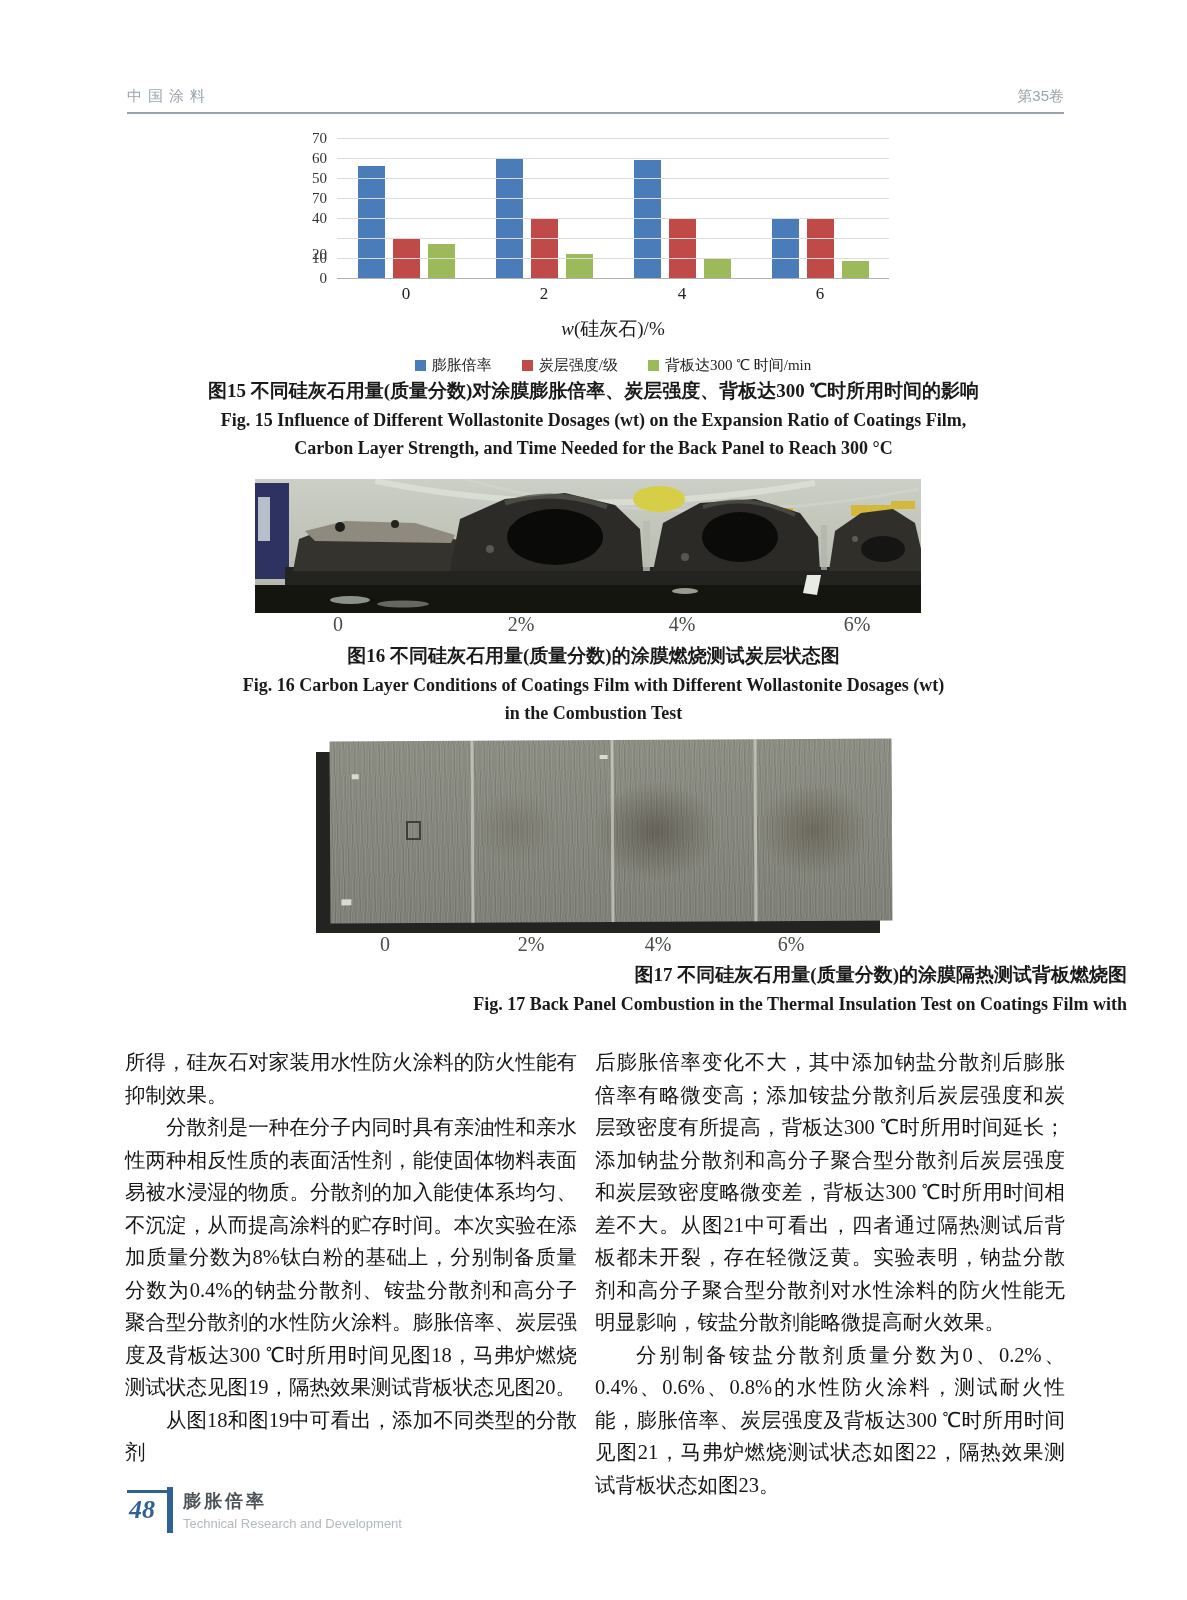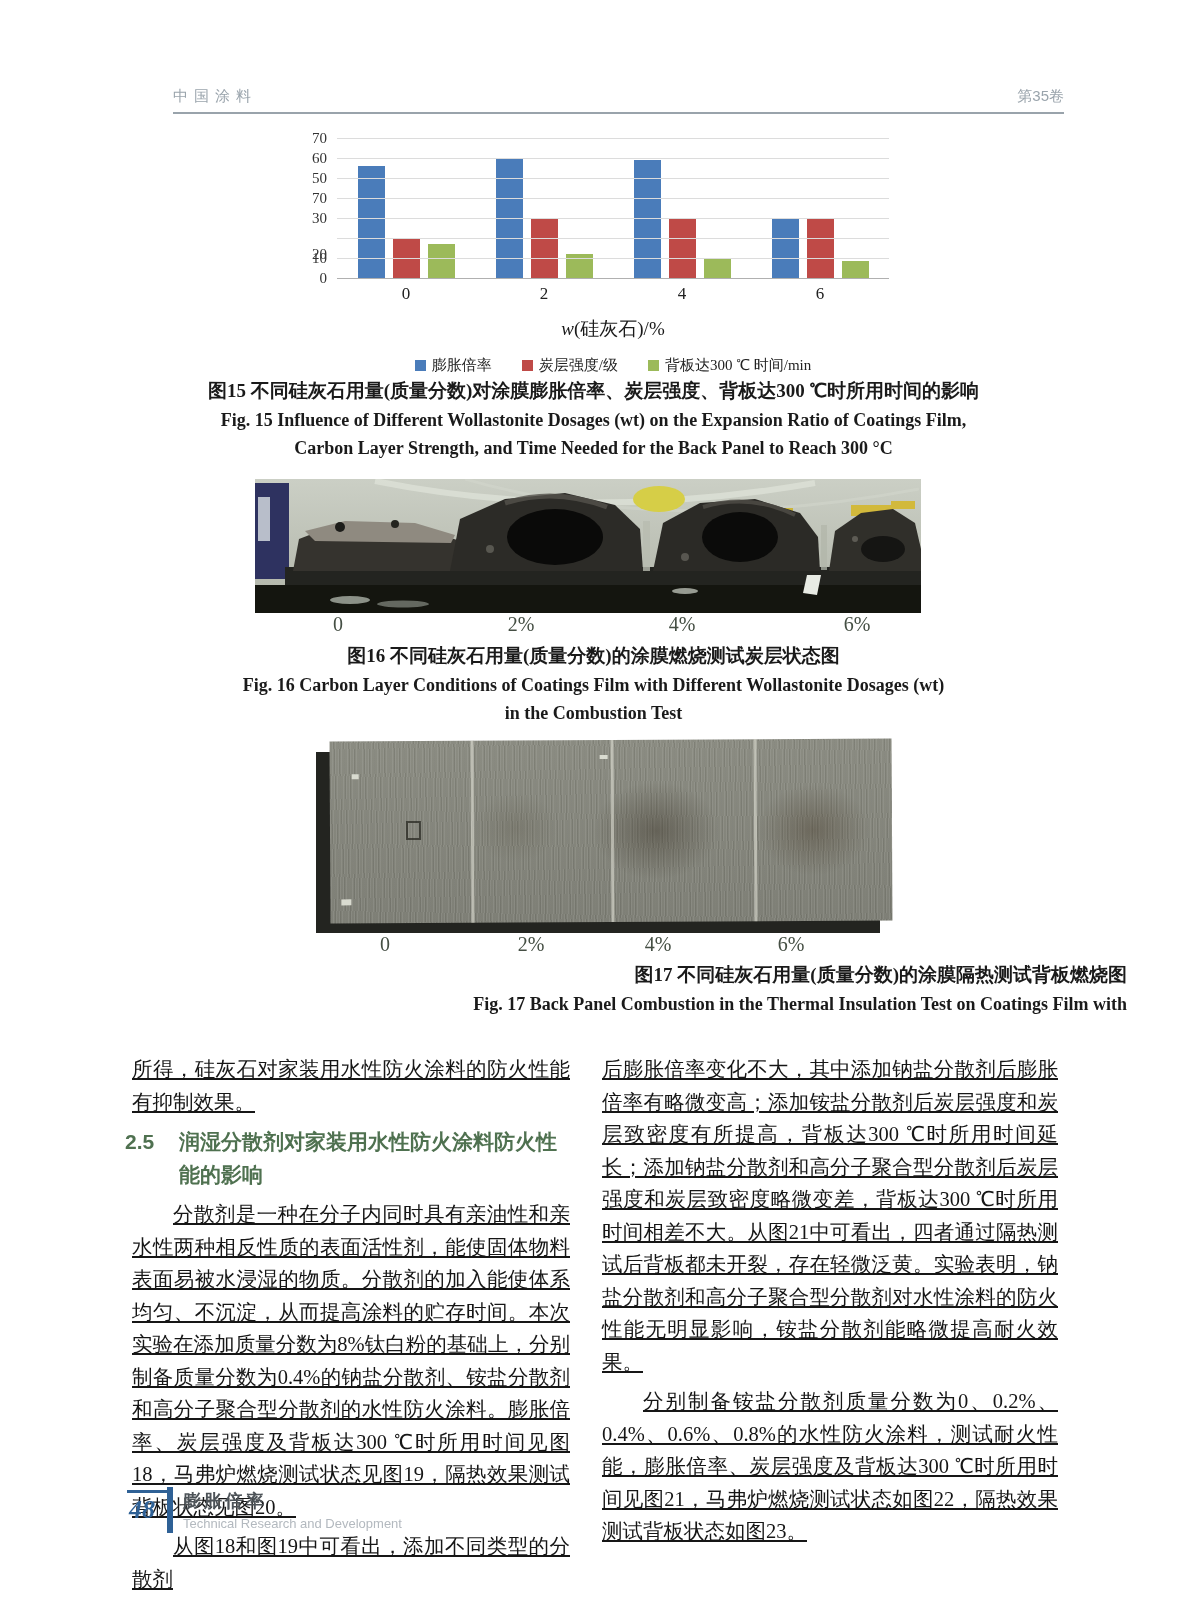--- a/index.html
+++ b/index.html
@@ -3,21 +3,21 @@
 <meta charset="utf-8">
 <style>
   html,body{margin:0;padding:0;background:#e9e9e9;}
   #page{position:relative;width:1187px;height:1600px;background:#ffffff;overflow:hidden;
         font-family:"Liberation Serif",serif;color:#1a1a1a;margin:0 auto;}
 
   
   .header{position:absolute;left:127px;right:123px;top:78px;height:28px;
           border-bottom:2px solid #99a3ab;display:flex;justify-content:space-between;
           align-items:flex-end;padding-bottom:6px;color:#9aa4ac;font-size:15px;
-          font-family:"Liberation Sans",sans-serif;margin-left:46px;}
+          font-family:"Liberation Sans",sans-serif;}
   .header .journal{letter-spacing:6px;}
 
   
   .chart-block{position:absolute;left:297px;top:138px;width:600px;}
   .chart-area{position:relative;height:172px;}
   .yaxis{position:absolute;left:0;top:0;width:36px;height:140px;}
   .ytick{position:absolute;right:6px;transform:translateY(-50%);font-size:15px;color:#333;}
   .plot{position:absolute;left:40px;top:0;width:552px;height:140px;}
   .gridline{position:absolute;left:0;right:0;height:1px;background:#dcdcdc;}
   .gridline.baseline{background:#b0b0b0;}
@@ -61,21 +61,21 @@
   .p2-sep{position:absolute;top:0;bottom:0;width:3px;background:rgba(232,232,220,.55);}
   .p2-mark{position:absolute;left:13.5%;top:44%;width:11px;height:15px;
            border:2px solid rgba(40,40,34,.75);}
   .p2-chip{position:absolute;background:#d9dbd0;}
 
   
   .body-text{position:absolute;left:125px;top:1046px;width:940px;display:flex;gap:18px;
              font-size:20.5px;line-height:32.5px;text-align:justify;color:#161616;}
   .col-left{width:452px;flex:none;}
   .col-right{width:470px;flex:none;}
-  .body-text p{margin:7px;text-decoration:underline;}
+  .body-text p{margin:0;}
   .indent{text-indent:2em;}
   .section-heading{display:flex;color:#4f7150;font-weight:bold;
                    font-family:"Liberation Sans",sans-serif;font-size:21px;line-height:33px;
                    margin:2px 0;text-align:left;}
   .sec-num{width:54px;flex:none;}
   .sec-title{flex:1;}
 
   
   .footer{position:absolute;left:127px;top:1487px;display:flex;align-items:flex-start;}
   .pagenum{border-top:3px solid #2f6196;color:#2f6196;margin-top:3px;
@@ -95,21 +95,21 @@
     <span class="journal">中国涂料</span>
     <span class="volume">第35卷</span>
   </div>
 
   <div class="chart-block">
     <div class="chart-area">
       <div class="yaxis" id="yaxis">
           <span class="ytick" style="top: 140px;">0</span>
           <span class="ytick" style="top: 120px;">10</span>
           <span class="ytick" style="top: 116px;">20</span>
-          <span class="ytick" style="top: 80px;">30</span>
+          <span class="ytick" style="top: 80px;">40</span>
           <span class="ytick" style="top: 60px;">70</span>
           <span class="ytick" style="top: 40px;">50</span>
           <span class="ytick" style="top: 20px;">60</span>
           <span class="ytick" style="top: 0px;">70</span>
         </div>
       <div class="plot" id="plot">
         <div class="groups" id="groups">
             <div class="bar-group">
               <div class="bar" style="height: 112px; background: rgb(74, 124, 186);"></div>
               <div class="bar" style="height: 40px; background: rgb(191, 74, 71);"></div>
@@ -245,24 +245,20 @@
   </div>
 
   <div class="caption" id="cap17">
     <div class="cap-zh">图17  不同硅灰石用量(质量分数)的涂膜隔热测试背板燃烧图</div>
     <div class="cap-en">Fig. 17  Back Panel Combustion in the Thermal Insulation Test on Coatings Film with</div>
   </div>
 
   <div class="body-text">
     <div class="col-left">
       <p>所得，硅灰石对家装用水性防火涂料的防火性能有抑制效果。</p>
-      <div class="section-heading">
-        <span class="sec-num">2.5</span>
-        <span class="sec-title">润湿分散剂对家装用水性防火涂料防火性能的影响</span>
-      </div>
       <p class="indent">分散剂是一种在分子内同时具有亲油性和亲水性两种相反性质的表面活性剂，能使固体物料表面易被水浸湿的物质。分散剂的加入能使体系均匀、不沉淀，从而提高涂料的贮存时间。本次实验在添加质量分数为8%钛白粉的基础上，分别制备质量分数为0.4%的钠盐分散剂、铵盐分散剂和高分子聚合型分散剂的水性防火涂料。膨胀倍率、炭层强度及背板达300 ℃时所用时间见图18，马弗炉燃烧测试状态见图19，隔热效果测试背板状态见图20。</p>
       <p class="indent">从图18和图19中可看出，添加不同类型的分散剂</p>
     </div>
     <div class="col-right">
       <p>后膨胀倍率变化不大，其中添加钠盐分散剂后膨胀倍率有略微变高；添加铵盐分散剂后炭层强度和炭层致密度有所提高，背板达300 ℃时所用时间延长；添加钠盐分散剂和高分子聚合型分散剂后炭层强度和炭层致密度略微变差，背板达300 ℃时所用时间相差不大。从图21中可看出，四者通过隔热测试后背板都未开裂，存在轻微泛黄。实验表明，钠盐分散剂和高分子聚合型分散剂对水性涂料的防火性能无明显影响，铵盐分散剂能略微提高耐火效果。</p>
       <p class="indent">分别制备铵盐分散剂质量分数为0、0.2%、0.4%、0.6%、0.8%的水性防火涂料，测试耐火性能，膨胀倍率、炭层强度及背板达300 ℃时所用时间见图21，马弗炉燃烧测试状态如图22，隔热效果测试背板状态如图23。</p>
     </div>
   </div>
 
   <div class="footer">

